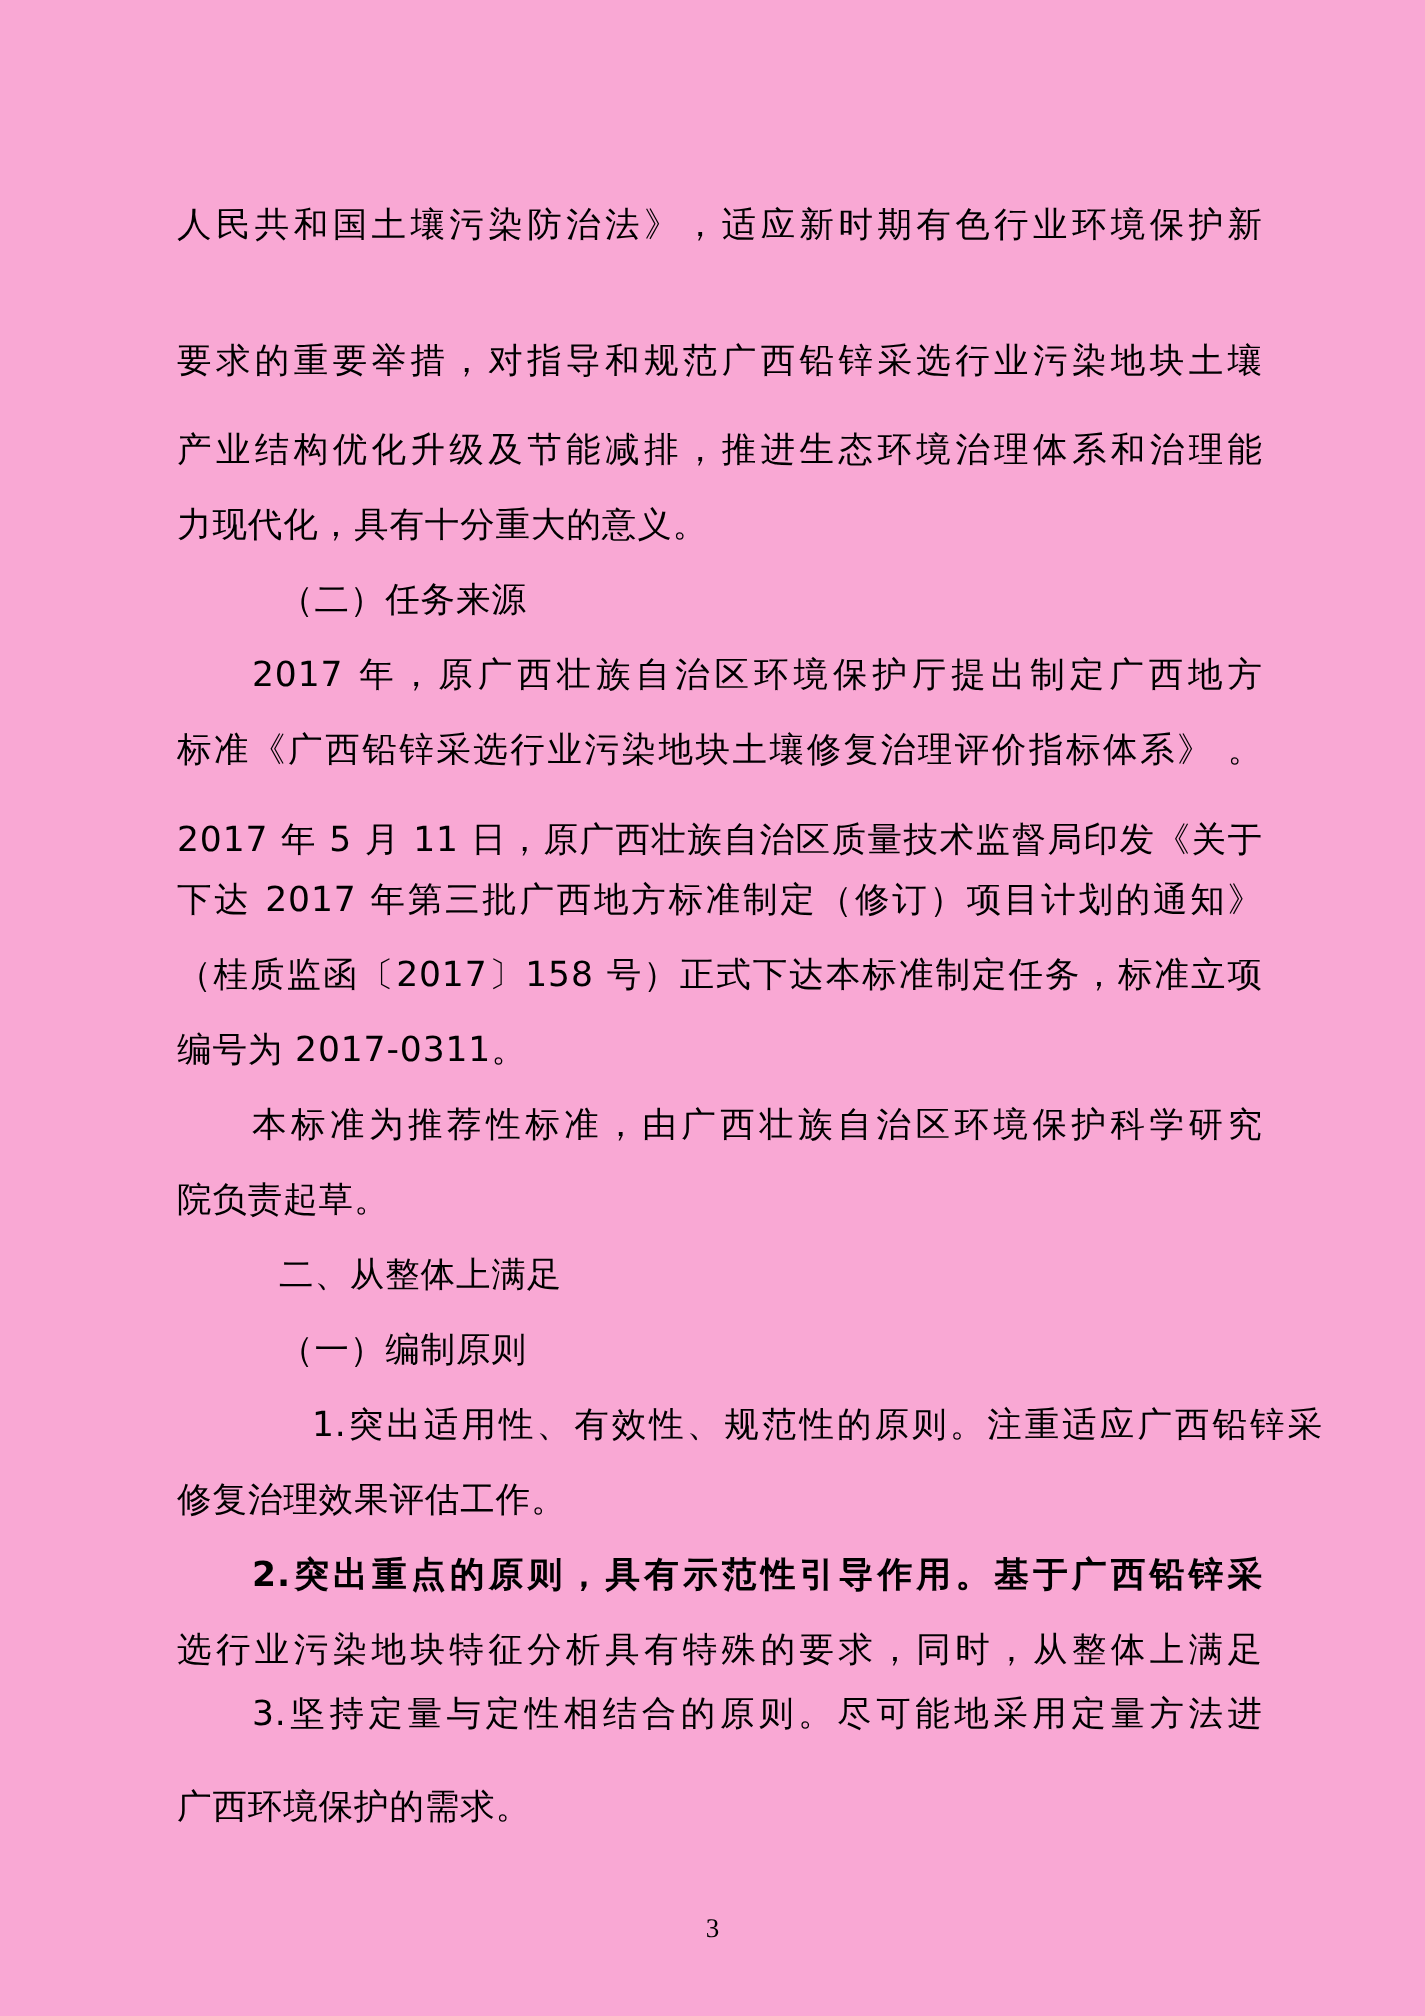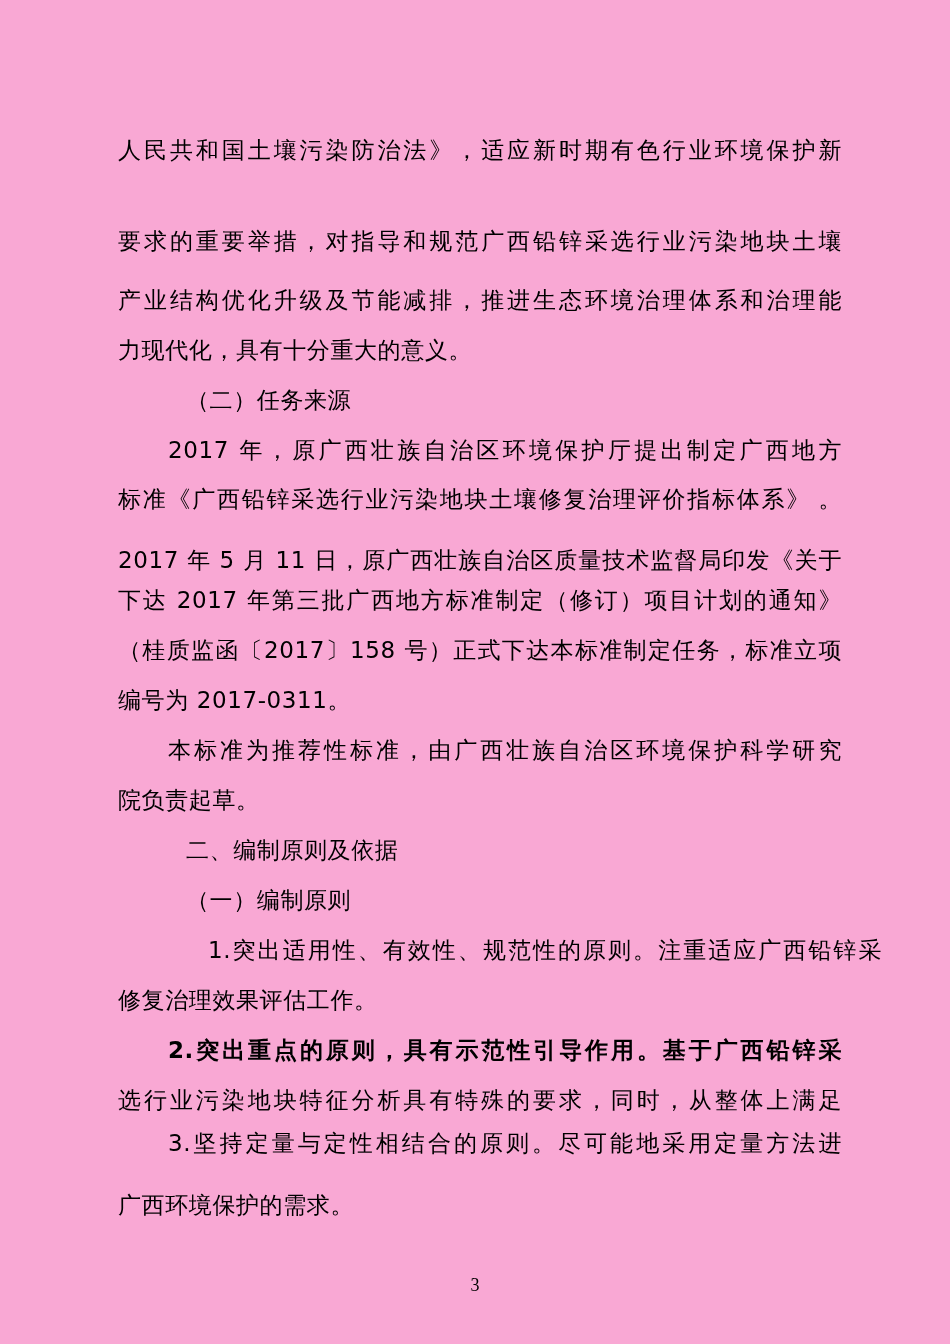--- a/index.html
+++ b/index.html
@@ -52,30 +52,30 @@
 
 <div class="page">
   <div class="line justify" style="top:135px;">人民共和国土壤污染防治法》，适应新时期有色行业环境保护新</div>
   <div class="line justify" style="top:185px;margin-top:41px;">要求的重要举措，对指导和规范广西铅锌采选行业污染地块土壤</div>
   <div class="line justify" style="top:285px;">产业结构优化升级及节能减排，推进生态环境治理体系和治理能</div>
   <div class="line" style="top:335px;">力现代化，具有十分重大的意义。</div>
 
   <div class="line" style="top:385px; left:186px; width:656px;">（二）任务来源</div>
 
   <div class="line justify" style="top:435px; left:168px; width:674px;">2017 年，原广西壮族自治区环境保护厅提出制定广西地方</div>
-  <div class="line justify" style="top:485px;font-family:Liberation Serif, serif;">标准《广西铅锌采选行业污染地块土壤修复治理评价指标体系》 。</div>
+  <div class="line justify" style="top:485px;">标准《广西铅锌采选行业污染地块土壤修复治理评价指标体系》 。</div>
   <div class="line justify" style="top:545px;">2017 年 5 月 11 日，原广西壮族自治区质量技术监督局印发《关于</div>
   <div class="line justify" style="top:585px;">下达 2017 年第三批广西地方标准制定（修订）项目计划的通知》</div>
   <div class="line justify" style="top:635px;">（桂质监函〔2017〕158 号）正式下达本标准制定任务，标准立项</div>
   <div class="line" style="top:685px;">编号为 2017-0311。</div>
 
   <div class="line justify" style="top:735px; left:168px; width:674px;">本标准为推荐性标准，由广西壮族自治区环境保护科学研究</div>
   <div class="line" style="top:785px;">院负责起草。</div>
 
-  <div class="line" style="top:835px; left:186px; width:656px;">二、编制原则及依据</div>
+  <div class="line" style="top:835px; left:186px; width:656px;">二、从整体上满足</div>
   <div class="line" style="top:885px; left:186px; width:656px;">（一）编制原则</div>
 
   <div class="line justify" style="top:935px; left:168px; width:674px;margin-left:40px;">1.突出适用性、有效性、规范性的原则。注重适应广西铅锌采</div>
   <div class="line" style="top:985px;">修复治理效果评估工作。</div>
 
   <div class="line justify" style="top:1035px; left:168px; width:674px;font-weight:bold;">2.突出重点的原则，具有示范性引导作用。基于广西铅锌采</div>
   <div class="line justify" style="top:1085px;">选行业污染地块特征分析具有特殊的要求，同时，从整体上满足</div>
   <div class="line" style="top:1190px;">广西环境保护的需求。</div>
 
   <div class="line justify" style="top:1128px; left:168px; width:674px;">3.坚持定量与定性相结合的原则。尽可能地采用定量方法进</div>

